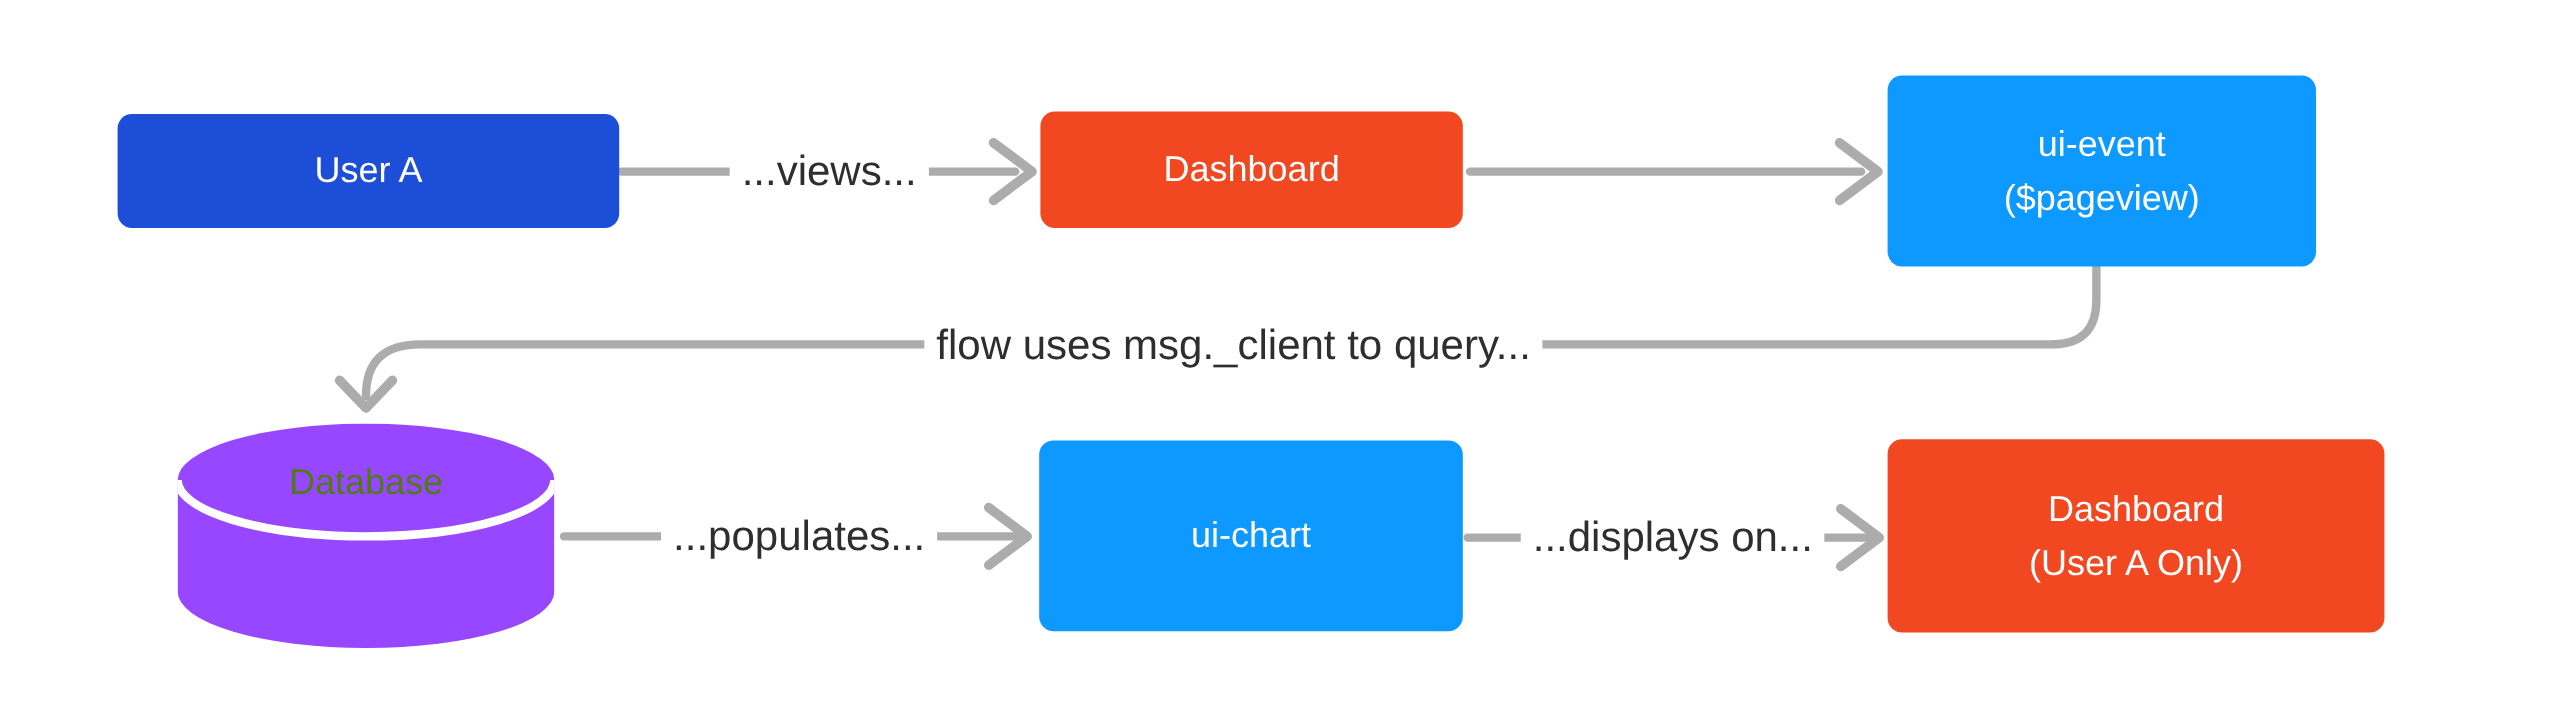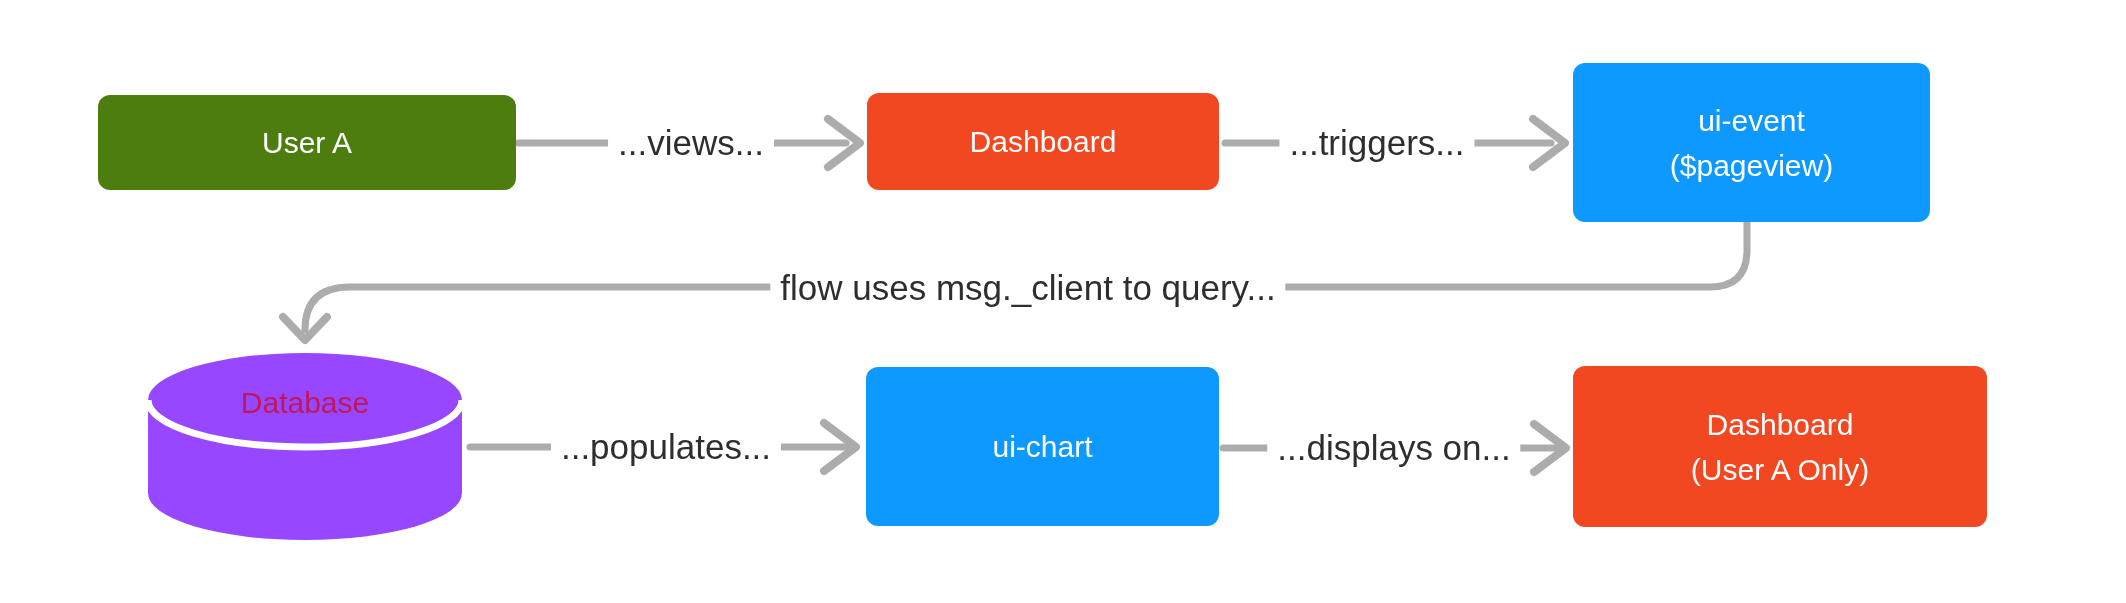--- a/index.html
+++ b/index.html
@@ -32,21 +32,21 @@
   .node .node-label { white-space: pre-line; }
   .cylinder-node {
     position: absolute;
     z-index: 2;
   }
   .cylinder-node .node-label {
     position: absolute;
     left: 0; right: 0;
     top: 33px;
     text-align: center;
-    color: #be185d;
+    color: #4d7c0f;
     font-size: 30px;
   }
   .edge-label {
     position: absolute;
     z-index: 3;
     transform: translate(-50%, -50%);
     background: #ffffff;
     color: #2e2e2e;
     font-size: 35px;
     line-height: 1.2;
@@ -73,26 +73,25 @@
 
       <path d="M 470 447 H 852"></path>
       <path d="M 824 423 L 856 447 L 824 471" stroke-width="8"></path>
 
       <path d="M 1223 448 H 1557"></path>
       <path d="M 1534 424 L 1566 448 L 1534 472" stroke-width="8"></path>
     </g>
   </svg>
 
   <span class="edge-label" style="left:691px; top:143px;">...views...</span>
-  <span class="edge-label" style="left:1377px; top:143px;">...triggers...</span>
   <span class="edge-label" style="left:1028px; top:288px;">flow uses msg._client to query...</span>
   <span class="edge-label" style="left:1394px; top:448px;">...displays on...</span>
   <span class="edge-label" style="left:666px; top:447px;">...populates...</span>
 
-  <div class="node" style="left: 98px; top: 95px; width: 418px; height: 95px; background: #4d7c0f;">
+  <div class="node" style="left: 98px; top: 95px; width: 418px; height: 95px; background: #1d4ed8;">
     <span class="node-label">User A</span>
   </div>
 
   <div class="node" style="left: 867px; top: 93px; width: 352px; height: 97px; background: rgb(242, 72, 34);">
     <span class="node-label">Dashboard</span>
   </div>
 
   <div class="node" style="left: 1573px; top: 63px; width: 357px; height: 159px; background: rgb(13, 153, 255);">
     <span class="node-label">ui-event
 ($pageview)</span>

